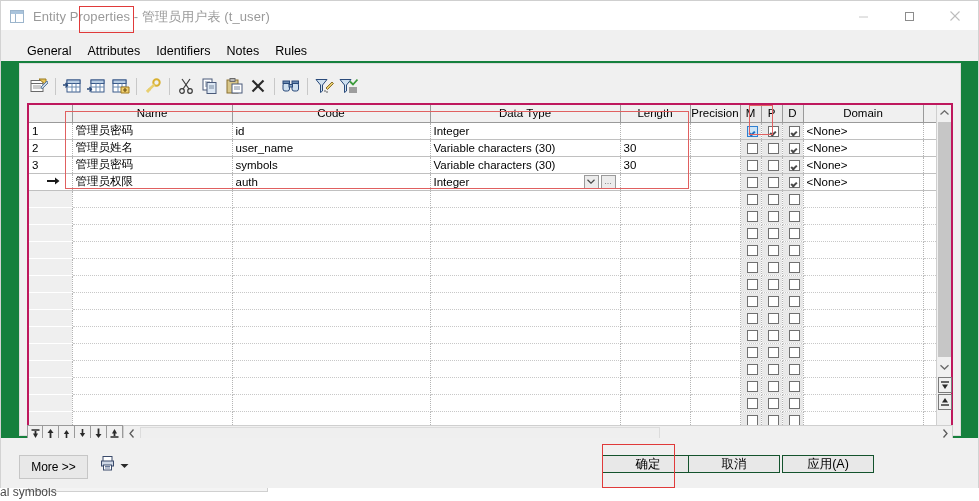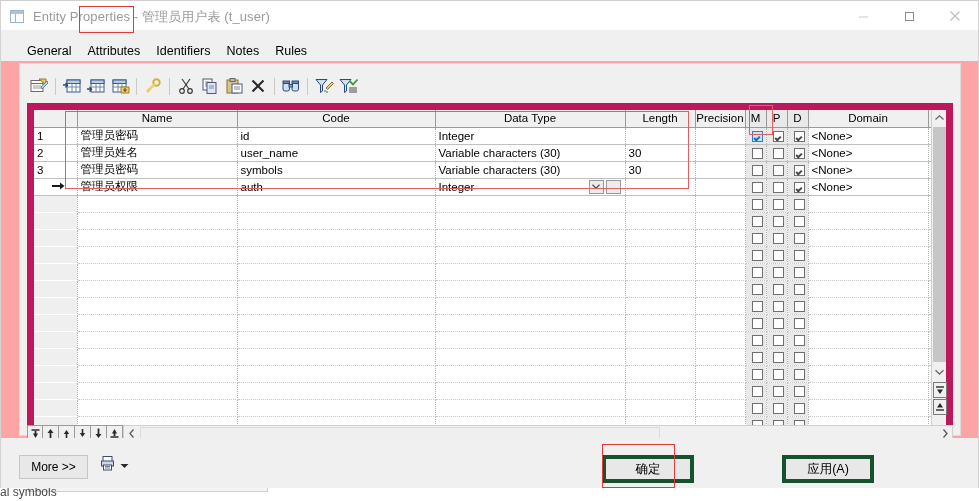--- a/index.html
+++ b/index.html
@@ -10,21 +10,21 @@
     font-family: "Liberation Sans", sans-serif;
     font-size: 12px;
     color: #000;
     overflow: hidden;
     position: relative;
   }
 
   
   #window {
     position: absolute; left:0; top:0; width:979px; height:488px;
-    background:#fca5a5;
+    background:#15803d;
     border:1px solid #d3d3d3;
     border-top:1px solid #cfcfcf;
   }
 
   
   #titlebar {
     position:absolute; left:0; top:0; width:977px; height:31px;
     background:#ffffff;
     display:flex; align-items:center;
   }
@@ -97,21 +97,21 @@
   .tbsep { width:9px; height:18px; position:relative; }
   .tbsep::after {
     content:""; position:absolute; left:4px; top:1px; width:1px; height:17px;
     background:#c8c8c8;
   }
 
   
   #gridwrap {
     position:absolute; left:7px; top:39px; width:926px; height:384px;
     background:#ffffff;
-    border:7px solid #be185d;
+    border:2px solid #be185d;
   }
   #gridscroll-v {
     position:absolute; right:0px; top:0px; width:15px; height:320px;
     background:#f0f0f0; border-left:1px solid #cfcfcf;
   }
   .sb-arrow {
     position:absolute; left:0; width:15px; height:16px;
     display:flex; align-items:center; justify-content:center;
     color:#7a7a7a; font-size:8px;
   }
@@ -238,22 +238,22 @@
   #btn-more {
     position:absolute; left:18px; top:17px; width:69px; height:24px;
     background:#e8e8e8; border:1px solid #c6c6c6;
     font-size:12px; display:flex; align-items:center; justify-content:center;
     color:#000;
   }
   #print-group {
     position:absolute; left:100px; top:18px; display:flex; align-items:center; gap:5px;
   }
   .footbtn {
-    position:absolute; top:17px; width:92px; height:28px;
-    background:#e8e8e8; border:4px solid #14532d;
+    position:absolute; top:17px; width:92px; height:18px;
+    background:#e8e8e8; border:1px solid #14532d;
     font-size:12.5px; display:flex; align-items:center; justify-content:center;
     color:#000;
   }
   #fb-ok { left:601px; }
   #fb-cancel { left:687px; }
   #fb-apply { left:781px; }
   #fb-help { left:876px; }
   #ok-highlight {
     position:absolute; left:601px; top:443px; width:73px; height:44px;
     border:1px solid #e03a3a; pointer-events:none;
@@ -819,20 +819,21 @@
           <line x1="4" y1="12" x2="9" y2="12" stroke="#6a7a9a"></line>
         </svg>
       </span>
       <span>
         <svg width="9" height="6" viewBox="0 0 9 6">
             <path d="M0.5 1 L4.5 5 L8.5 1 Z" fill="#2a2a2a"></path>
           </svg>
       </span>
     </div>
     <div class="footbtn" id="fb-ok">确定</div>
+    <div class="footbtn" id="fb-cancel">取消</div>
     <div class="footbtn" id="fb-apply">应用(A)</div>
   </div>
   <div id="ok-highlight"></div>
 
 </div>
 
 <div id="bg-bleed">
   <div id="bleed-frame"></div>
   <div id="bleed-text">al symbols</div>
 </div>

